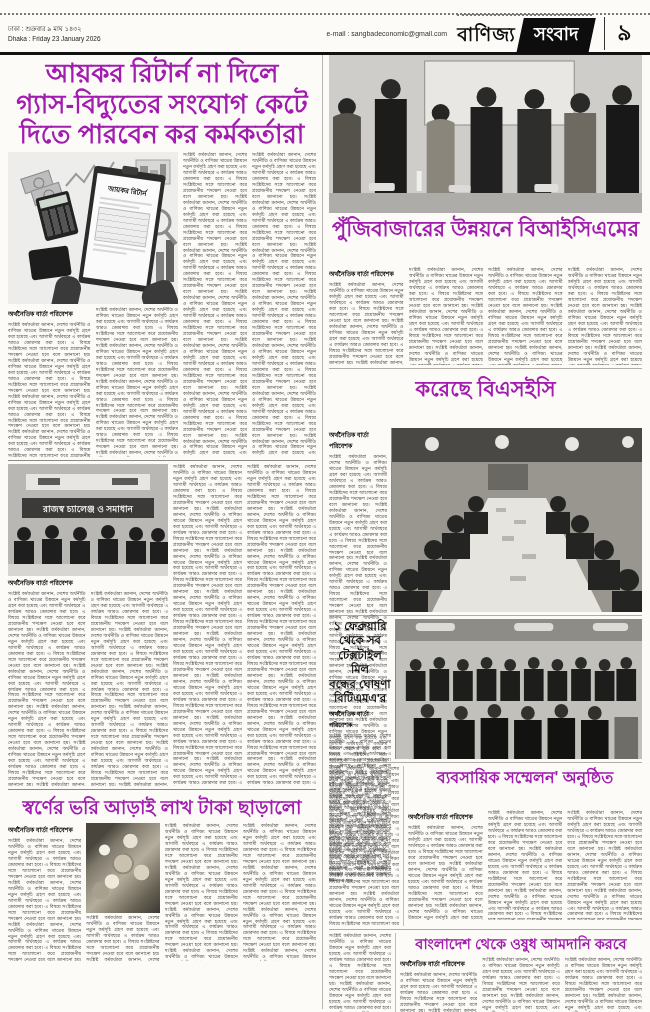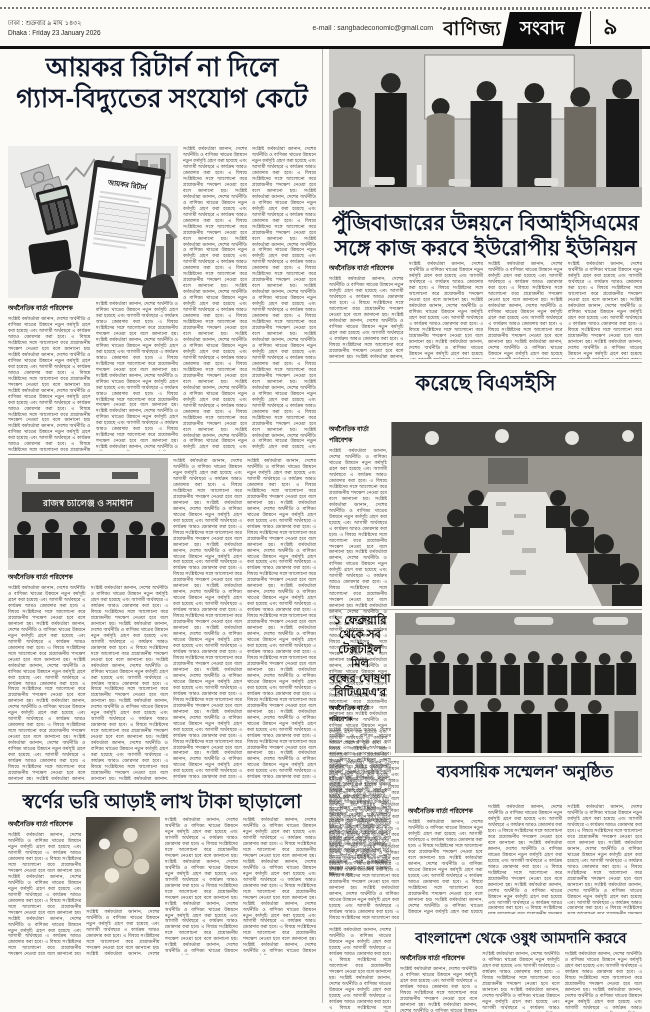--- a/index.html
+++ b/index.html
@@ -7,21 +7,21 @@
   body { font-family:"Liberation Sans","DejaVu Sans",sans-serif; }
   #page {
     position:relative; width:650px; height:1012px; margin:0 auto;
     background:#fcfbf8; color:#111; overflow:hidden;
   }
 
   
   #masthead {
     height:42px; display:flex; align-items:center;
     border-top:2px dotted #777; border-bottom:3px solid #121212;
-    padding:2px 20px 2px 8px; margin-top:7px;
+    padding:2px 6px 2px 8px; margin-top:13px;
   }
   .mh-dates { width:170px; font-size:6.5px; line-height:1.45; color:#222; }
   .mh-spacer { flex:1; }
   .mh-email { font-size:7px; color:#333; margin-right:10px; white-space:nowrap; }
   .mh-logo { display:flex; align-items:center; border-top:2px dotted #777; padding-top:2px; }
   .mh-logo-left { font-size:19px; font-weight:bold; letter-spacing:1px; color:#0d0d0d; margin-right:4px; }
   .mh-logo-right {
     background:#0d0d0d; color:#fff; font-size:18px; font-weight:bold;
     padding:2px 14px 3px 14px; transform:skewX(-12deg);
   }
@@ -30,21 +30,21 @@
     width:40px; margin-left:12px; border-left:1.5px solid #333;
     text-align:center; font-size:22px; font-weight:bold; align-self:stretch;
     display:flex; align-items:center; justify-content:center;
   }
 
   
   #content { display:flex; height:954px; }
   #left-region  { width:322px; padding:0 6px 4px 8px; }
   #right-region { width:328px; padding:0 8px 4px 6px; border-left:1px solid #b9b5ae; }
 
-  .headline { font-weight:bold; text-align:center; color:#0f172a; overflow:hidden; }
+  .headline { font-weight:bold; text-align:center; color:#a21caf; overflow:hidden; }
   .hl-xl { font-size:26px; line-height:1.18; }
   .hl-lg { font-size:21px; line-height:1.2; }
   .hl-md { font-size:19px; line-height:1.22; }
   .hl-sm { font-size:16px; line-height:1.2; }
   .byline { font-size:6.2px; font-weight:bold; color:#000; margin:2px 0 2px 0; }
   .cols { display:flex; gap:5px; overflow:hidden; }
   .col { flex:1; overflow:hidden; }
   .greek {
     font-size:4.6px; line-height:1.3; text-align:justify;
     color:#2e2e2e; word-break:break-word; overflow:hidden;
@@ -142,20 +142,21 @@
     <div class="mh-pagenum">৯</div>
   </div>
 
   <div id="content">
 
     <div id="left-region">
 
       <div class="headline hl-xl" style="height:97px; padding-top:3px;">
         <div>আয়কর রিটার্ন না দিলে</div>
         <div>গ্যাস-বিদ্যুতের সংযোগ কেটে</div>
+        <div>দিতে পারবেন কর কর্মকর্তারা</div>
       </div>
 
       <div id="a1-body">
         <div id="a1-lefthalf">
           <div id="a1-illustration" class="photo">
             <svg viewBox="0 0 170 152" preserveAspectRatio="none">
               <polyline points="58,34 68,22 76,30 86,14 96,26 106,10" fill="none" stroke="#9a9a9a" stroke-width="2"></polyline>
               <rect x="128" y="8" width="34" height="24" fill="#d7d7d5" stroke="#a2a2a0"></rect>
               <rect x="132" y="14" width="8" height="14" fill="#8f8f8d"></rect>
               <rect x="142" y="18" width="8" height="10" fill="#aaaaa8"></rect>
@@ -291,21 +292,20 @@
           <rect x="0" y="138" width="314" height="20" fill="#aeaca8"></rect>
           <rect x="40" y="128" width="26" height="8" rx="2" fill="#e2e0dc"></rect>
           <rect x="120" y="130" width="22" height="7" rx="2" fill="#dddbd7"></rect>
           <rect x="206" y="129" width="24" height="8" rx="2" fill="#e2e0dc"></rect>
           <rect x="88" y="116" width="5" height="20" fill="#efefec"></rect>
         </svg>
       </div>
 
       <div class="headline hl-lg" style="height:54px; padding-top:3px;">
         <div>পুঁজিবাজারের উন্নয়নে বিআইসিএমের</div>
-        <div>সঙ্গে কাজ করবে ইউরোপীয় ইউনিয়ন</div>
       </div>
 
       <div class="cols" style="height:98px;">
         <div class="col">
           <div class="byline">অর্থনৈতিক বার্তা পরিবেশক</div>
           <div class="greek">সংশ্লিষ্ট কর্মকর্তারা জানান, দেশের অর্থনীতি ও বাণিজ্য খাতের উন্নয়নে নতুন কর্মসূচি গ্রহণ করা হয়েছে এবং আগামী অর্থবছরে এ কার্যক্রম আরও জোরদার করা হবে। এ বিষয়ে সংশ্লিষ্টদের সঙ্গে আলোচনা করে প্রয়োজনীয় পদক্ষেপ নেওয়া হবে বলে জানানো হয়। সংশ্লিষ্ট কর্মকর্তারা জানান, দেশের অর্থনীতি ও বাণিজ্য খাতের উন্নয়নে নতুন কর্মসূচি গ্রহণ করা হয়েছে এবং আগামী অর্থবছরে এ কার্যক্রম আরও জোরদার করা হবে। এ বিষয়ে সংশ্লিষ্টদের সঙ্গে আলোচনা করে প্রয়োজনীয় পদক্ষেপ নেওয়া হবে বলে জানানো হয়। সংশ্লিষ্ট কর্মকর্তারা জানান, দেশের অর্থনীতি ও বাণিজ্য খাতের উন্নয়নে নতুন কর্মসূচি গ্রহণ করা হয়েছে এবং আগামী অর্থবছরে এ কার্যক্রম আরও জোরদার করা হবে। এ বিষয়ে সংশ্লিষ্টদের সঙ্গে আলোচনা করে প্রয়োজনীয় পদক্ষেপ নেওয়া হবে বলে জানানো হয়। সংশ্লিষ্ট কর্মকর্তারা জানান, দেশের অর্থনীতি ও বাণিজ্য খাতের উন্নয়নে নতুন কর্মসূচি গ্রহণ করা হয়েছে এবং আগামী অর্থবছরে এ কার্যক্রম আরও জোরদার করা হবে। এ বিষয়ে সংশ্লিষ্টদের সঙ্গে আলোচনা করে প্রয়োজনীয় পদক্ষেপ নেওয়া হবে বলে জানানো হয়।</div>
         </div>
         <div class="col greek">সংশ্লিষ্ট কর্মকর্তারা জানান, দেশের অর্থনীতি ও বাণিজ্য খাতের উন্নয়নে নতুন কর্মসূচি গ্রহণ করা হয়েছে এবং আগামী অর্থবছরে এ কার্যক্রম আরও জোরদার করা হবে। এ বিষয়ে সংশ্লিষ্টদের সঙ্গে আলোচনা করে প্রয়োজনীয় পদক্ষেপ নেওয়া হবে বলে জানানো হয়। সংশ্লিষ্ট কর্মকর্তারা জানান, দেশের অর্থনীতি ও বাণিজ্য খাতের উন্নয়নে নতুন কর্মসূচি গ্রহণ করা হয়েছে এবং আগামী অর্থবছরে এ কার্যক্রম আরও জোরদার করা হবে। এ বিষয়ে সংশ্লিষ্টদের সঙ্গে আলোচনা করে প্রয়োজনীয় পদক্ষেপ নেওয়া হবে বলে জানানো হয়। সংশ্লিষ্ট কর্মকর্তারা জানান, দেশের অর্থনীতি ও বাণিজ্য খাতের উন্নয়নে নতুন কর্মসূচি গ্রহণ করা হয়েছে এবং আগামী অর্থবছরে এ কার্যক্রম আরও জোরদার করা হবে। এ বিষয়ে সংশ্লিষ্টদের সঙ্গে আলোচনা করে প্রয়োজনীয় পদক্ষেপ নেওয়া হবে বলে জানানো হয়। সংশ্লিষ্ট কর্মকর্তারা জানান, দেশের অর্থনীতি ও বাণিজ্য খাতের উন্নয়নে নতুন কর্মসূচি গ্রহণ করা হয়েছে এবং আগামী অর্থবছরে এ কার্যক্রম আরও জোরদার করা হবে। এ বিষয়ে সংশ্লিষ্টদের সঙ্গে আলোচনা করে প্রয়োজনীয় পদক্ষেপ নেওয়া হবে বলে জানানো হয়। সংশ্লিষ্ট কর্মকর্তারা জানান, দেশের অর্থনীতি ও বাণিজ্য খাতের উন্নয়নে নতুন কর্মসূচি গ্রহণ করা হয়েছে এবং আগামী অর্থবছরে এ কার্যক্রম আরও জোরদার করা হবে। এ বিষয়ে সংশ্লিষ্টদের সঙ্গে আলোচনা করে প্রয়োজনীয় পদক্ষেপ নেওয়া হবে বলে জানানো হয়।</div>
         <div class="col greek">সংশ্লিষ্ট কর্মকর্তারা জানান, দেশের অর্থনীতি ও বাণিজ্য খাতের উন্নয়নে নতুন কর্মসূচি গ্রহণ করা হয়েছে এবং আগামী অর্থবছরে এ কার্যক্রম আরও জোরদার করা হবে। এ বিষয়ে সংশ্লিষ্টদের সঙ্গে আলোচনা করে প্রয়োজনীয় পদক্ষেপ নেওয়া হবে বলে জানানো হয়। সংশ্লিষ্ট কর্মকর্তারা জানান, দেশের অর্থনীতি ও বাণিজ্য খাতের উন্নয়নে নতুন কর্মসূচি গ্রহণ করা হয়েছে এবং আগামী অর্থবছরে এ কার্যক্রম আরও জোরদার করা হবে। এ বিষয়ে সংশ্লিষ্টদের সঙ্গে আলোচনা করে প্রয়োজনীয় পদক্ষেপ নেওয়া হবে বলে জানানো হয়। সংশ্লিষ্ট কর্মকর্তারা জানান, দেশের অর্থনীতি ও বাণিজ্য খাতের উন্নয়নে নতুন কর্মসূচি গ্রহণ করা হয়েছে এবং আগামী অর্থবছরে এ কার্যক্রম আরও জোরদার করা হবে। এ বিষয়ে সংশ্লিষ্টদের সঙ্গে আলোচনা করে প্রয়োজনীয় পদক্ষেপ নেওয়া হবে বলে জানানো হয়। সংশ্লিষ্ট কর্মকর্তারা জানান, দেশের অর্থনীতি ও বাণিজ্য খাতের উন্নয়নে নতুন কর্মসূচি গ্রহণ করা হয়েছে এবং আগামী অর্থবছরে এ কার্যক্রম আরও জোরদার করা হবে। এ বিষয়ে সংশ্লিষ্টদের সঙ্গে আলোচনা করে প্রয়োজনীয় পদক্ষেপ নেওয়া হবে বলে জানানো হয়। সংশ্লিষ্ট কর্মকর্তারা জানান, দেশের অর্থনীতি ও বাণিজ্য খাতের উন্নয়নে নতুন কর্মসূচি গ্রহণ করা হয়েছে এবং আগামী অর্থবছরে এ কার্যক্রম আরও জোরদার করা হবে। এ বিষয়ে সংশ্লিষ্টদের সঙ্গে আলোচনা করে প্রয়োজনীয় পদক্ষেপ নেওয়া হবে বলে জানানো হয়।</div>
         <div class="col greek">সংশ্লিষ্ট কর্মকর্তারা জানান, দেশের অর্থনীতি ও বাণিজ্য খাতের উন্নয়নে নতুন কর্মসূচি গ্রহণ করা হয়েছে এবং আগামী অর্থবছরে এ কার্যক্রম আরও জোরদার করা হবে। এ বিষয়ে সংশ্লিষ্টদের সঙ্গে আলোচনা করে প্রয়োজনীয় পদক্ষেপ নেওয়া হবে বলে জানানো হয়। সংশ্লিষ্ট কর্মকর্তারা জানান, দেশের অর্থনীতি ও বাণিজ্য খাতের উন্নয়নে নতুন কর্মসূচি গ্রহণ করা হয়েছে এবং আগামী অর্থবছরে এ কার্যক্রম আরও জোরদার করা হবে। এ বিষয়ে সংশ্লিষ্টদের সঙ্গে আলোচনা করে প্রয়োজনীয় পদক্ষেপ নেওয়া হবে বলে জানানো হয়। সংশ্লিষ্ট কর্মকর্তারা জানান, দেশের অর্থনীতি ও বাণিজ্য খাতের উন্নয়নে নতুন কর্মসূচি গ্রহণ করা হয়েছে এবং আগামী অর্থবছরে এ কার্যক্রম আরও জোরদার করা হবে। এ বিষয়ে সংশ্লিষ্টদের সঙ্গে আলোচনা করে প্রয়োজনীয় পদক্ষেপ নেওয়া হবে বলে জানানো হয়। সংশ্লিষ্ট কর্মকর্তারা জানান, দেশের অর্থনীতি ও বাণিজ্য খাতের উন্নয়নে নতুন কর্মসূচি গ্রহণ করা হয়েছে এবং আগামী অর্থবছরে এ কার্যক্রম আরও জোরদার করা হবে। এ বিষয়ে সংশ্লিষ্টদের সঙ্গে আলোচনা করে প্রয়োজনীয় পদক্ষেপ নেওয়া হবে বলে জানানো হয়। সংশ্লিষ্ট কর্মকর্তারা জানান, দেশের অর্থনীতি ও বাণিজ্য খাতের উন্নয়নে নতুন কর্মসূচি গ্রহণ করা হয়েছে এবং আগামী অর্থবছরে এ কার্যক্রম আরও জোরদার করা হবে। এ বিষয়ে সংশ্লিষ্টদের সঙ্গে আলোচনা করে প্রয়োজনীয় পদক্ষেপ নেওয়া হবে বলে জানানো হয়।</div>

